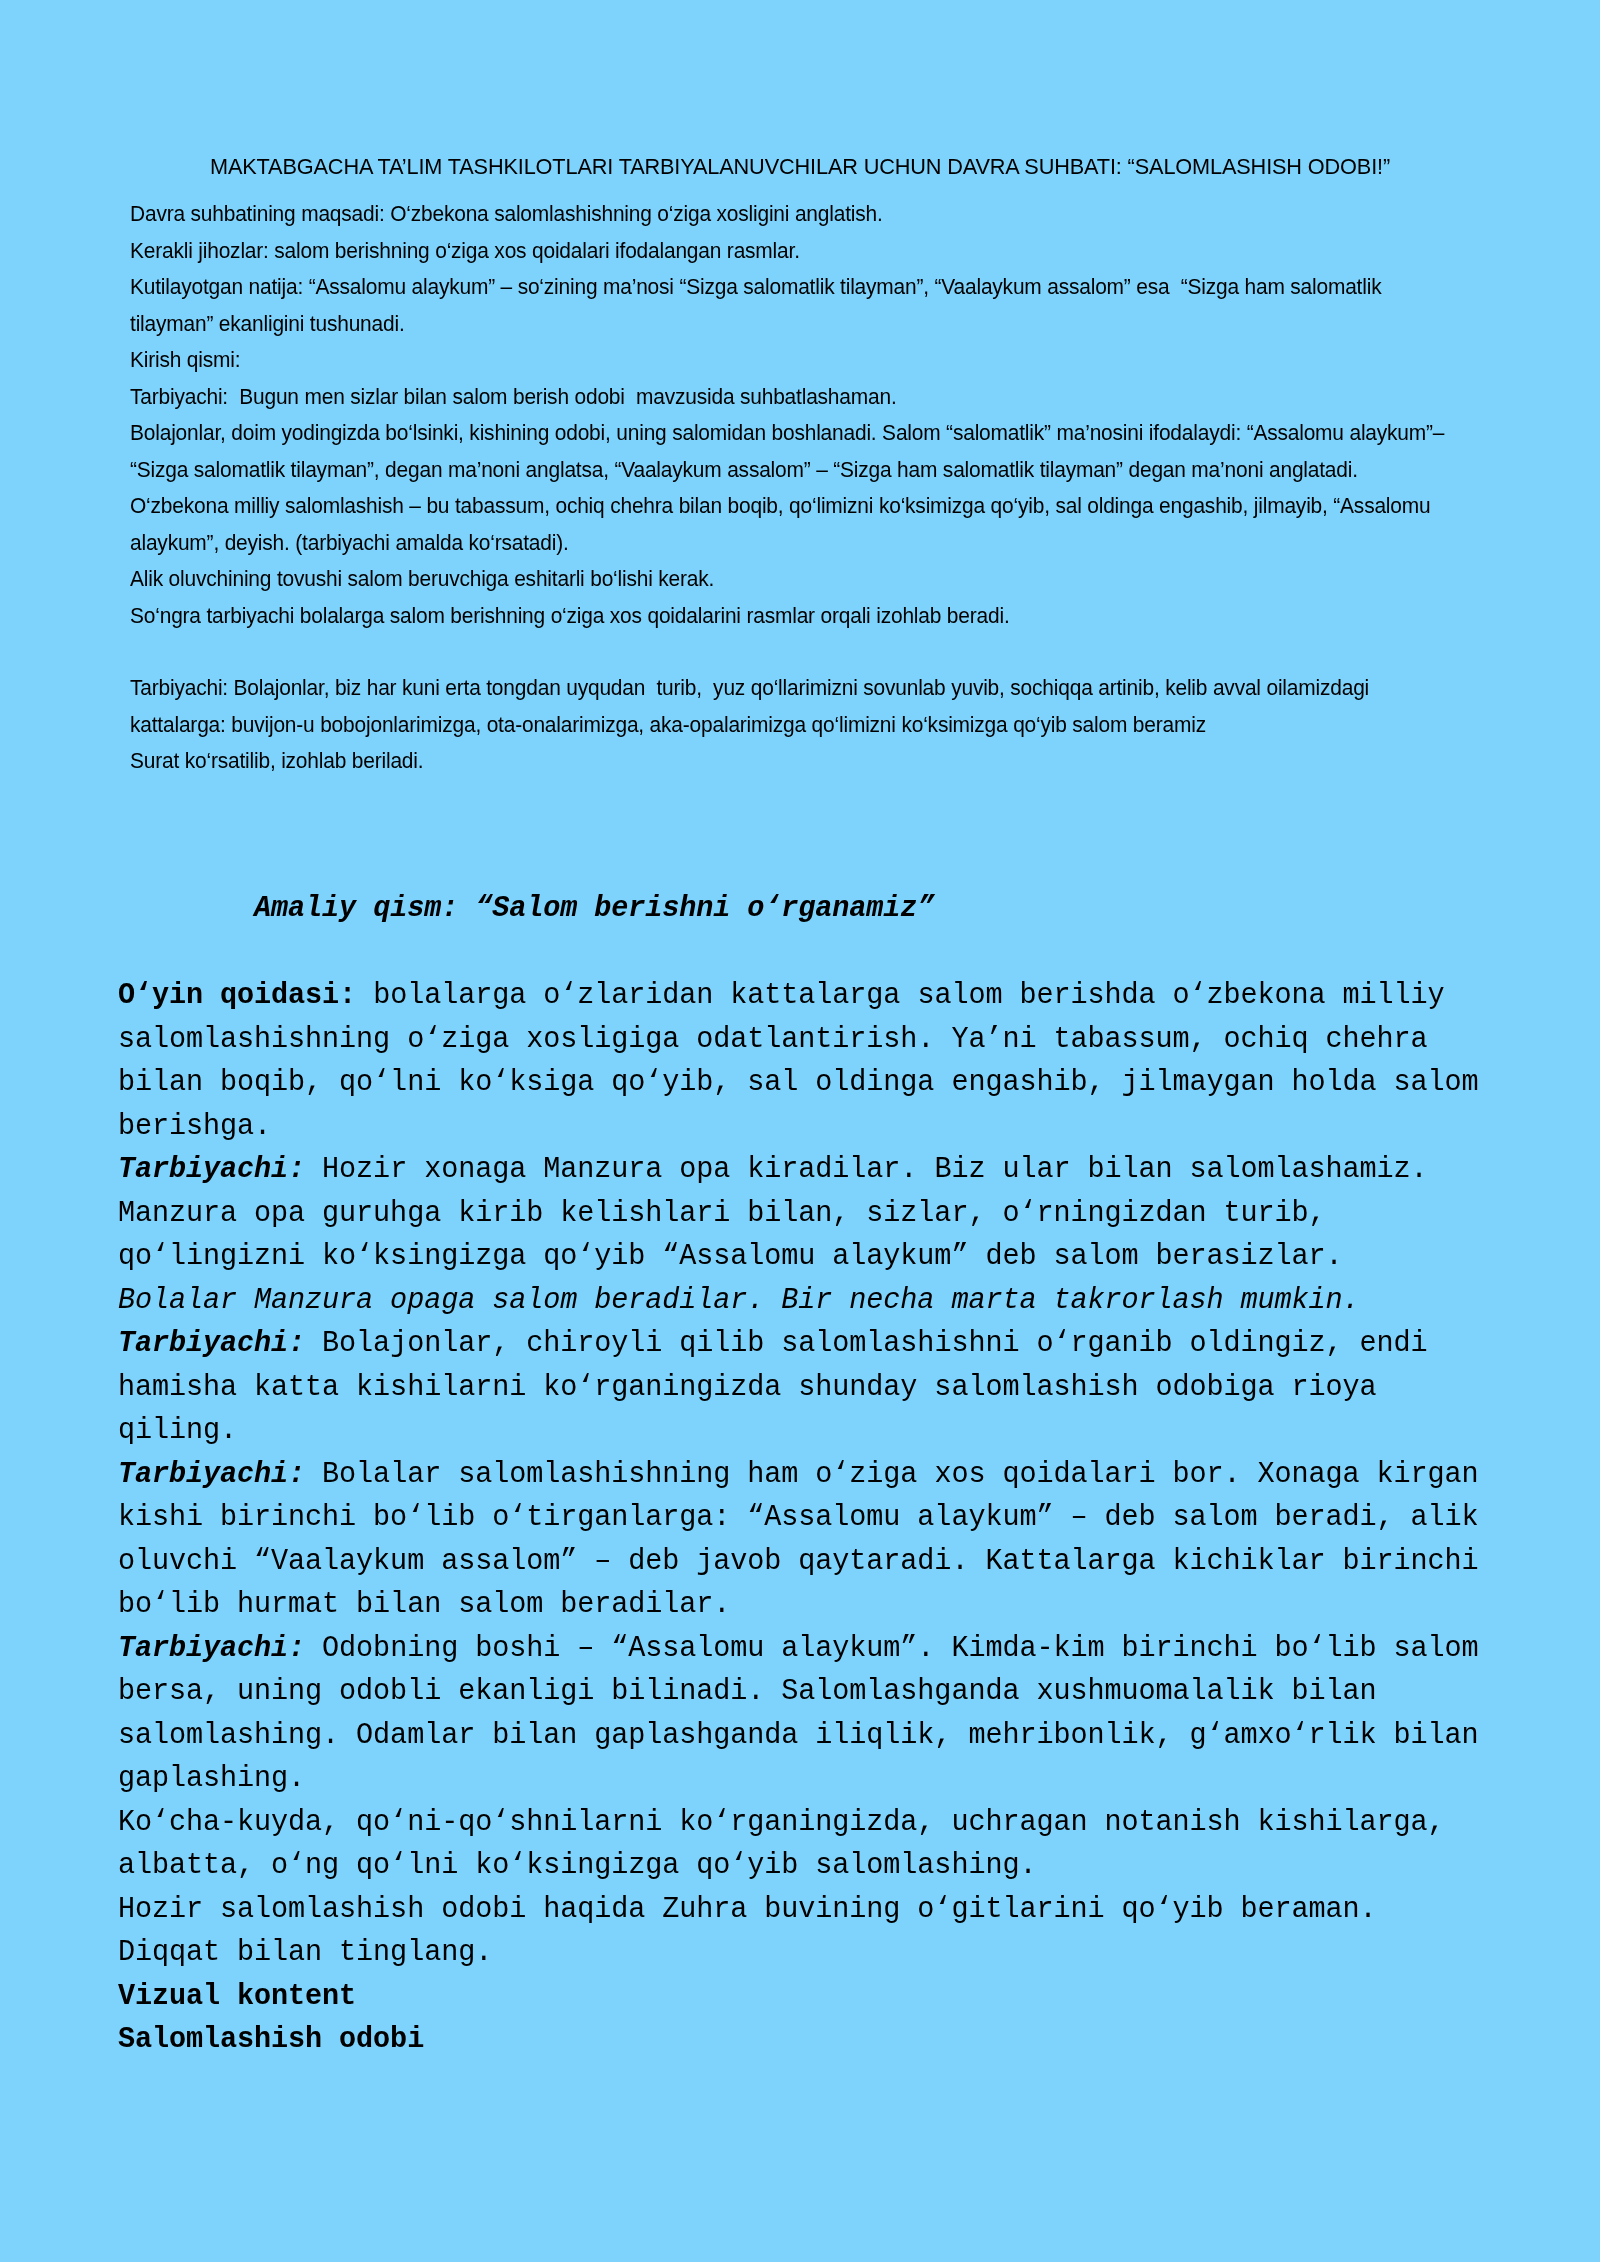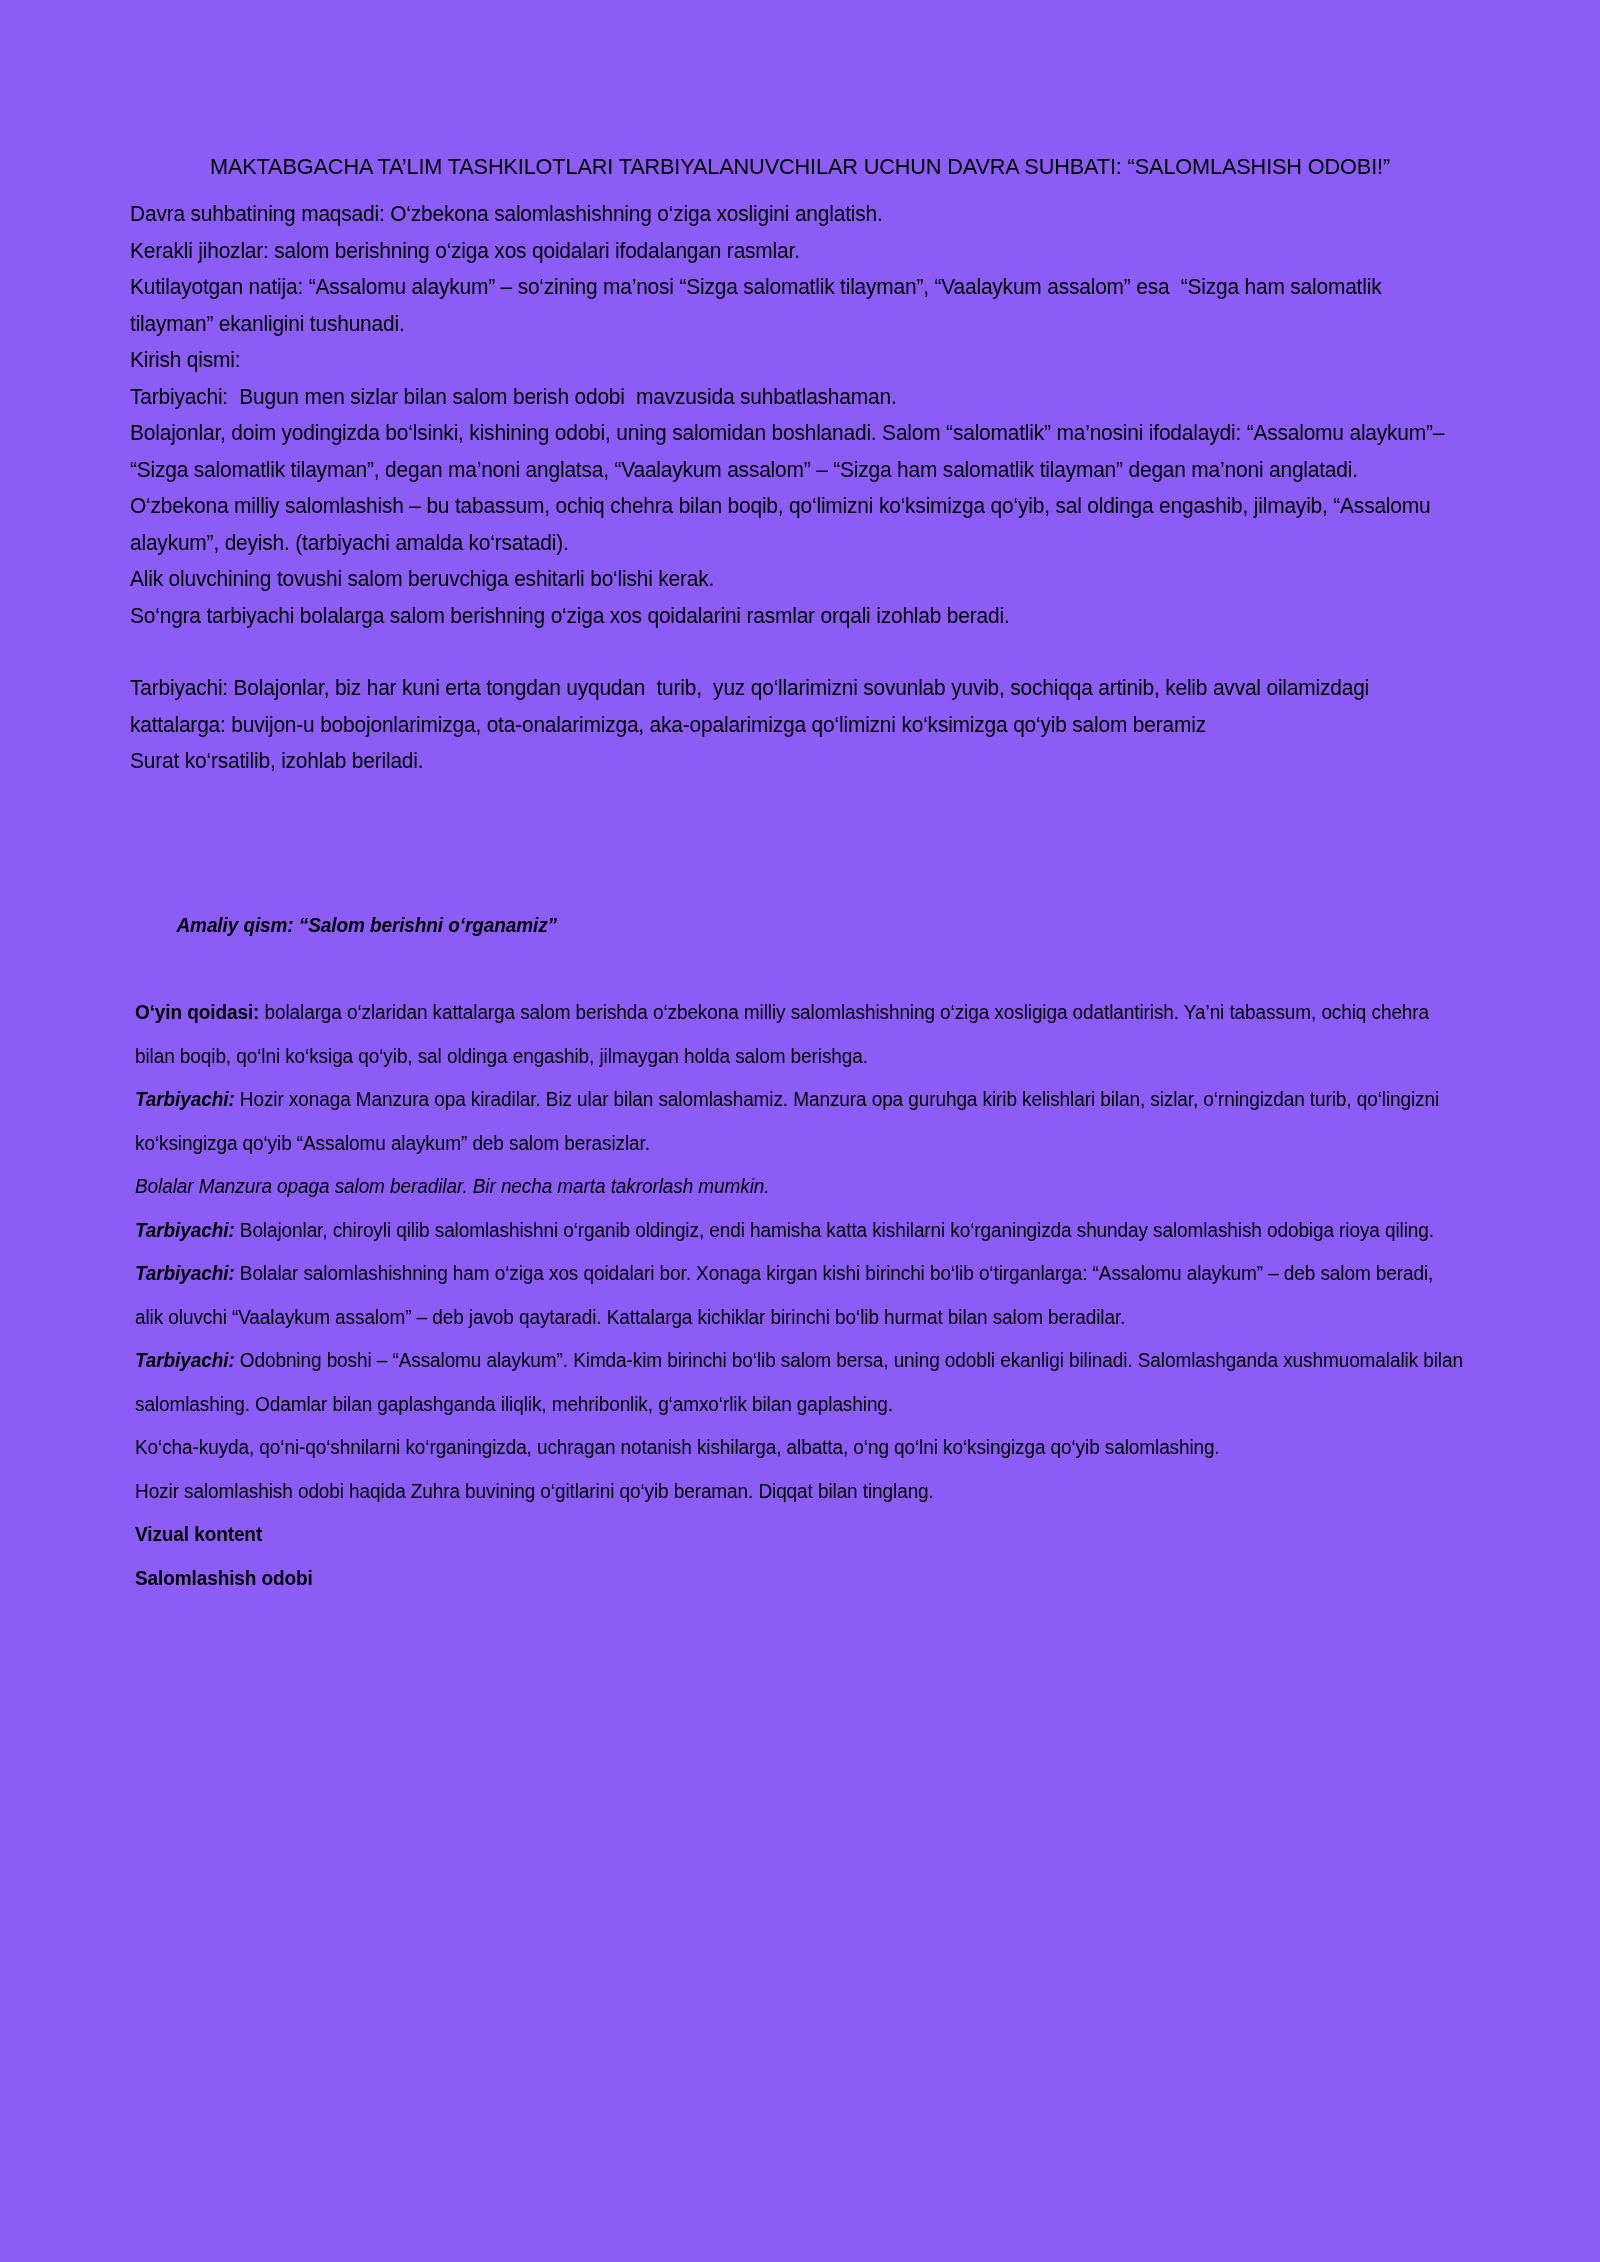--- a/index.html
+++ b/index.html
@@ -12,21 +12,21 @@
     width: 1600px;
     height: 2262px;
     overflow: hidden;
     font-family: "Liberation Sans", sans-serif;
     color: #000000;
   }
   .page {
     position: relative;
     width: 1600px;
     height: 2262px;
-    background: #8b5cf6;
+    background: #7dd3fc;
     box-sizing: border-box;
     padding: 0;
   }
   .content {
     position: absolute;
     left: 118px;
     top: 150px;
     width: 1364px;
   }
 
@@ -59,25 +59,25 @@
     transform-origin: left top;
     width: 107.5%;
     white-space: pre-wrap;
   }
   .gap-line {
     height: 36px;
   }
 
   
   .serif-block {
-    font-family: Liberation Sans, sans-serif;
-    font-size: 20px;
+    font-family: Liberation Mono, monospace;
+    font-size: 30px;
     line-height: 43.5px;
     letter-spacing: -0.1px;
-    margin: 17px;
+    margin: 0;
   }
   .serif-block p {
     margin: 0;
     transform: scaleX(0.95);
     transform-origin: left top;
     width: 105.3%;
     white-space: pre-wrap;
   }
   .bi { font-weight: bold; font-style: italic; }
   .b  { font-weight: bold; }

